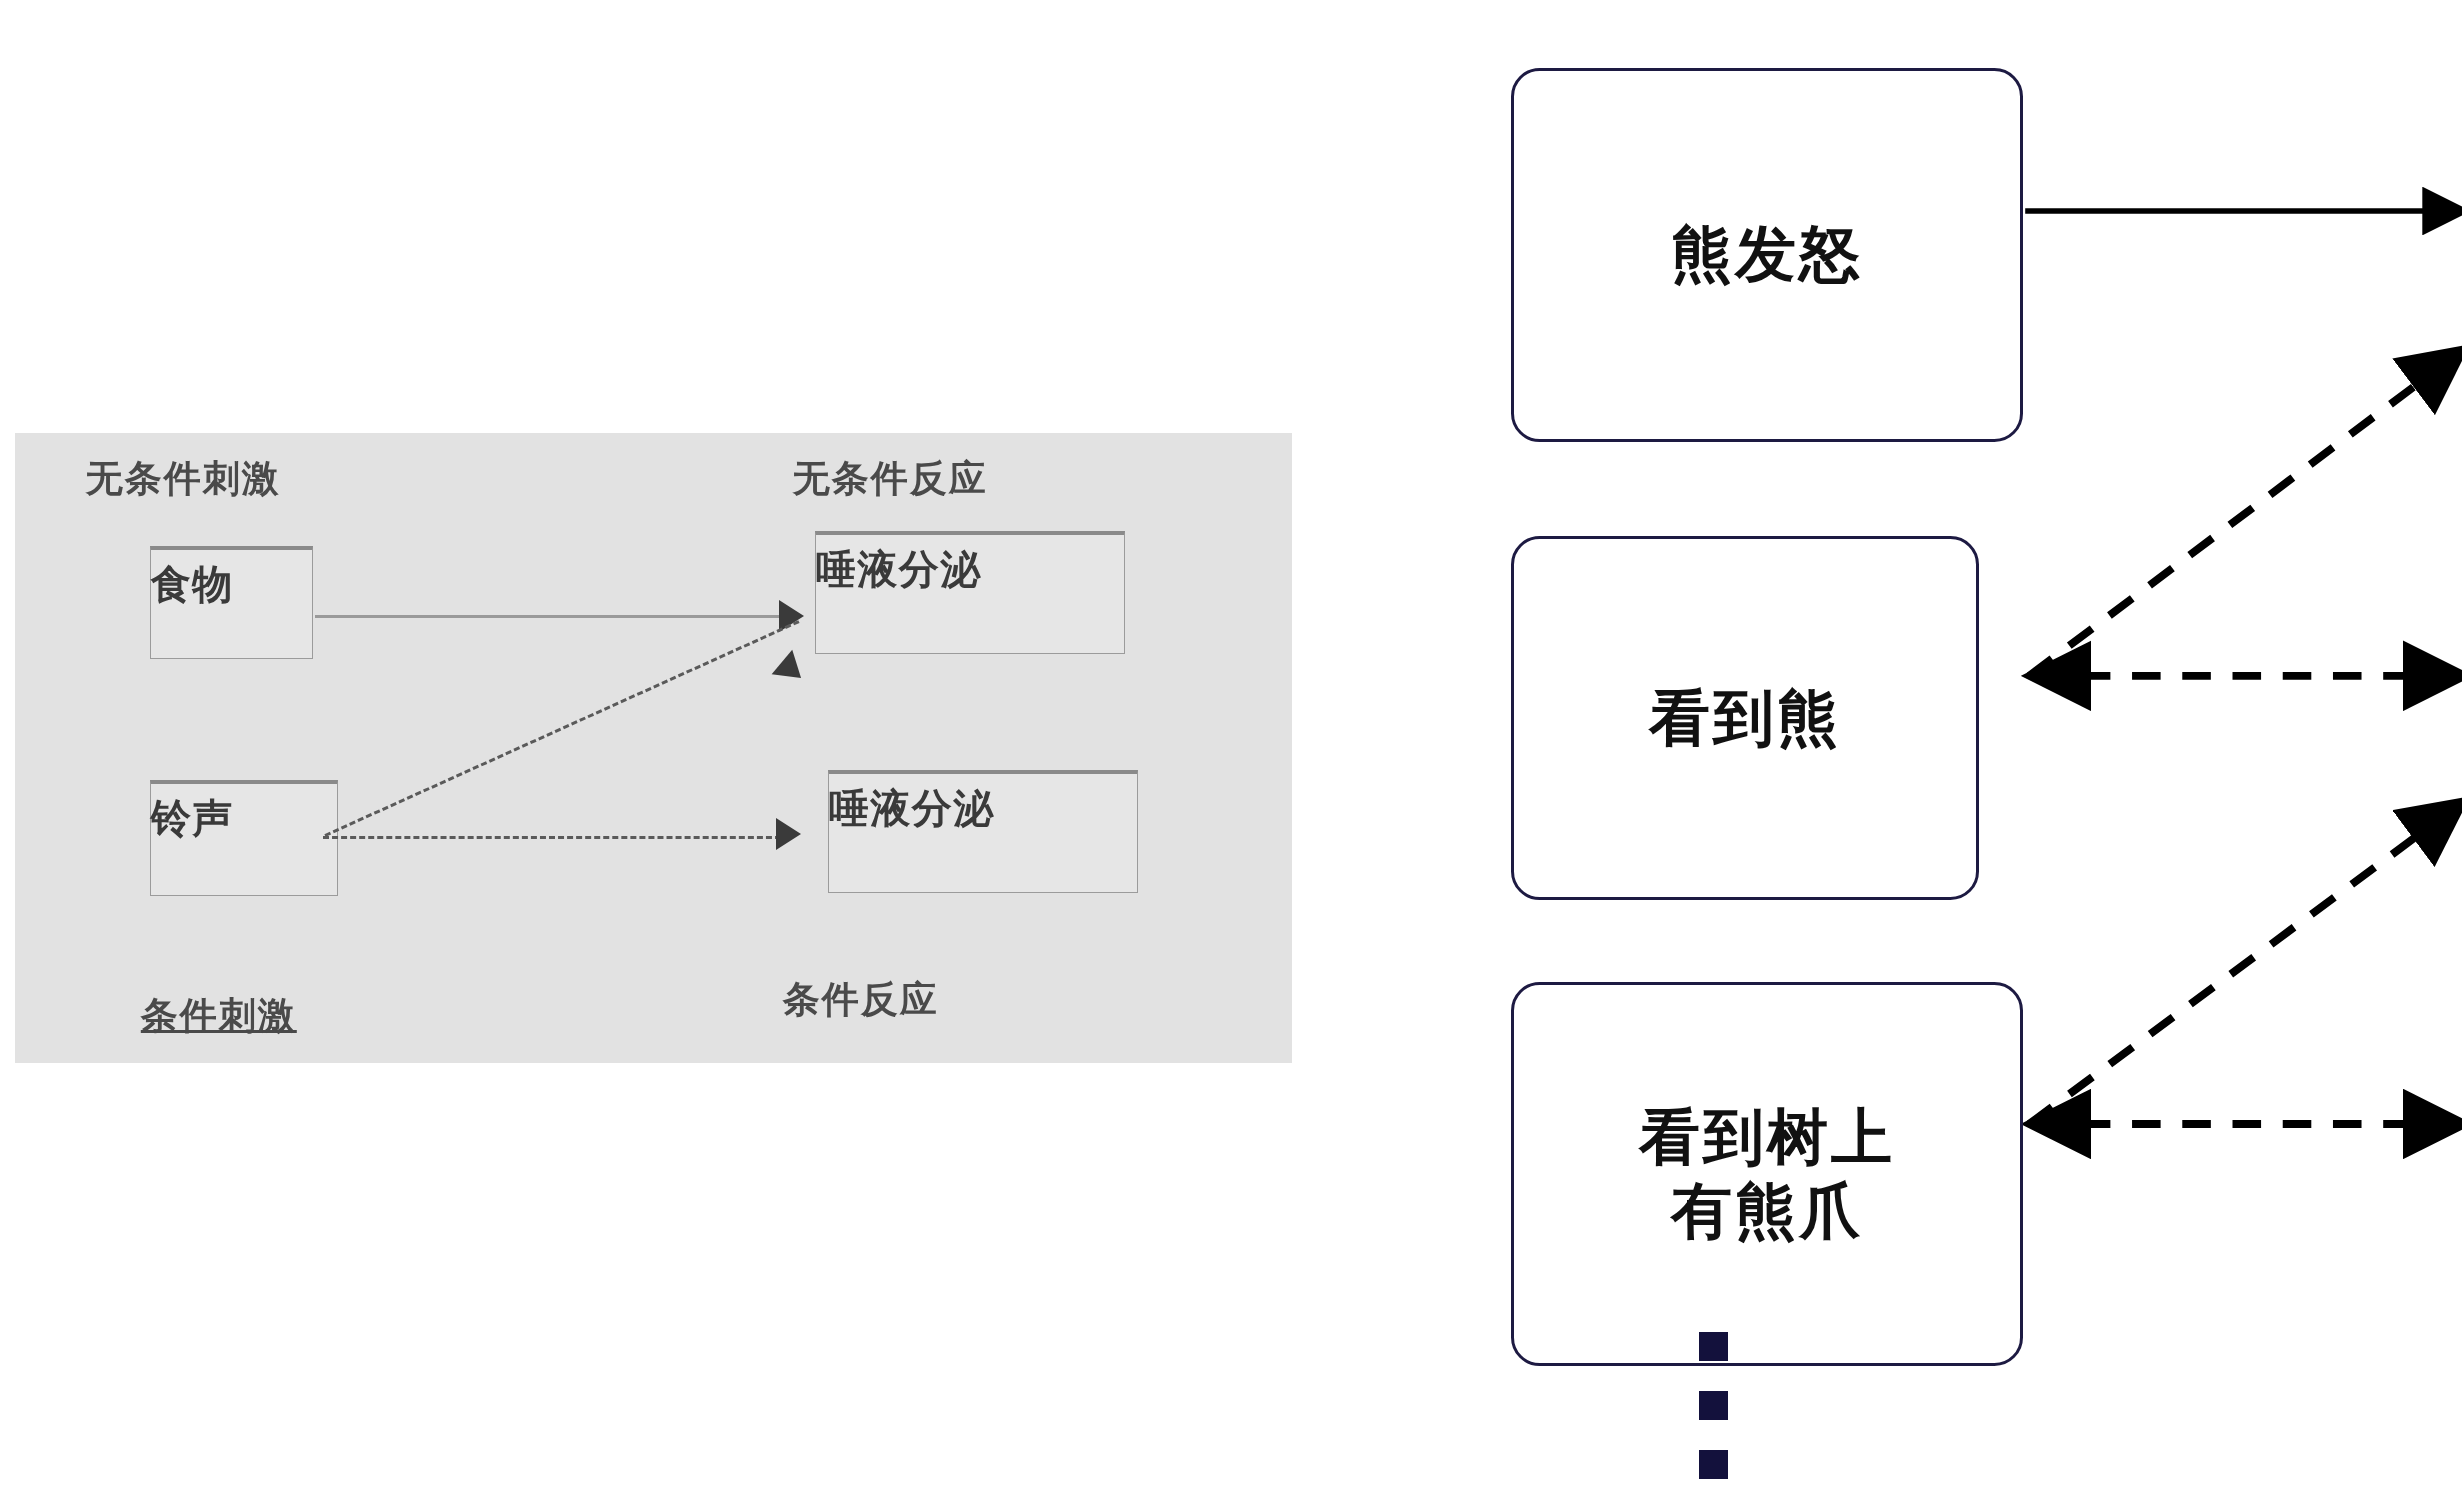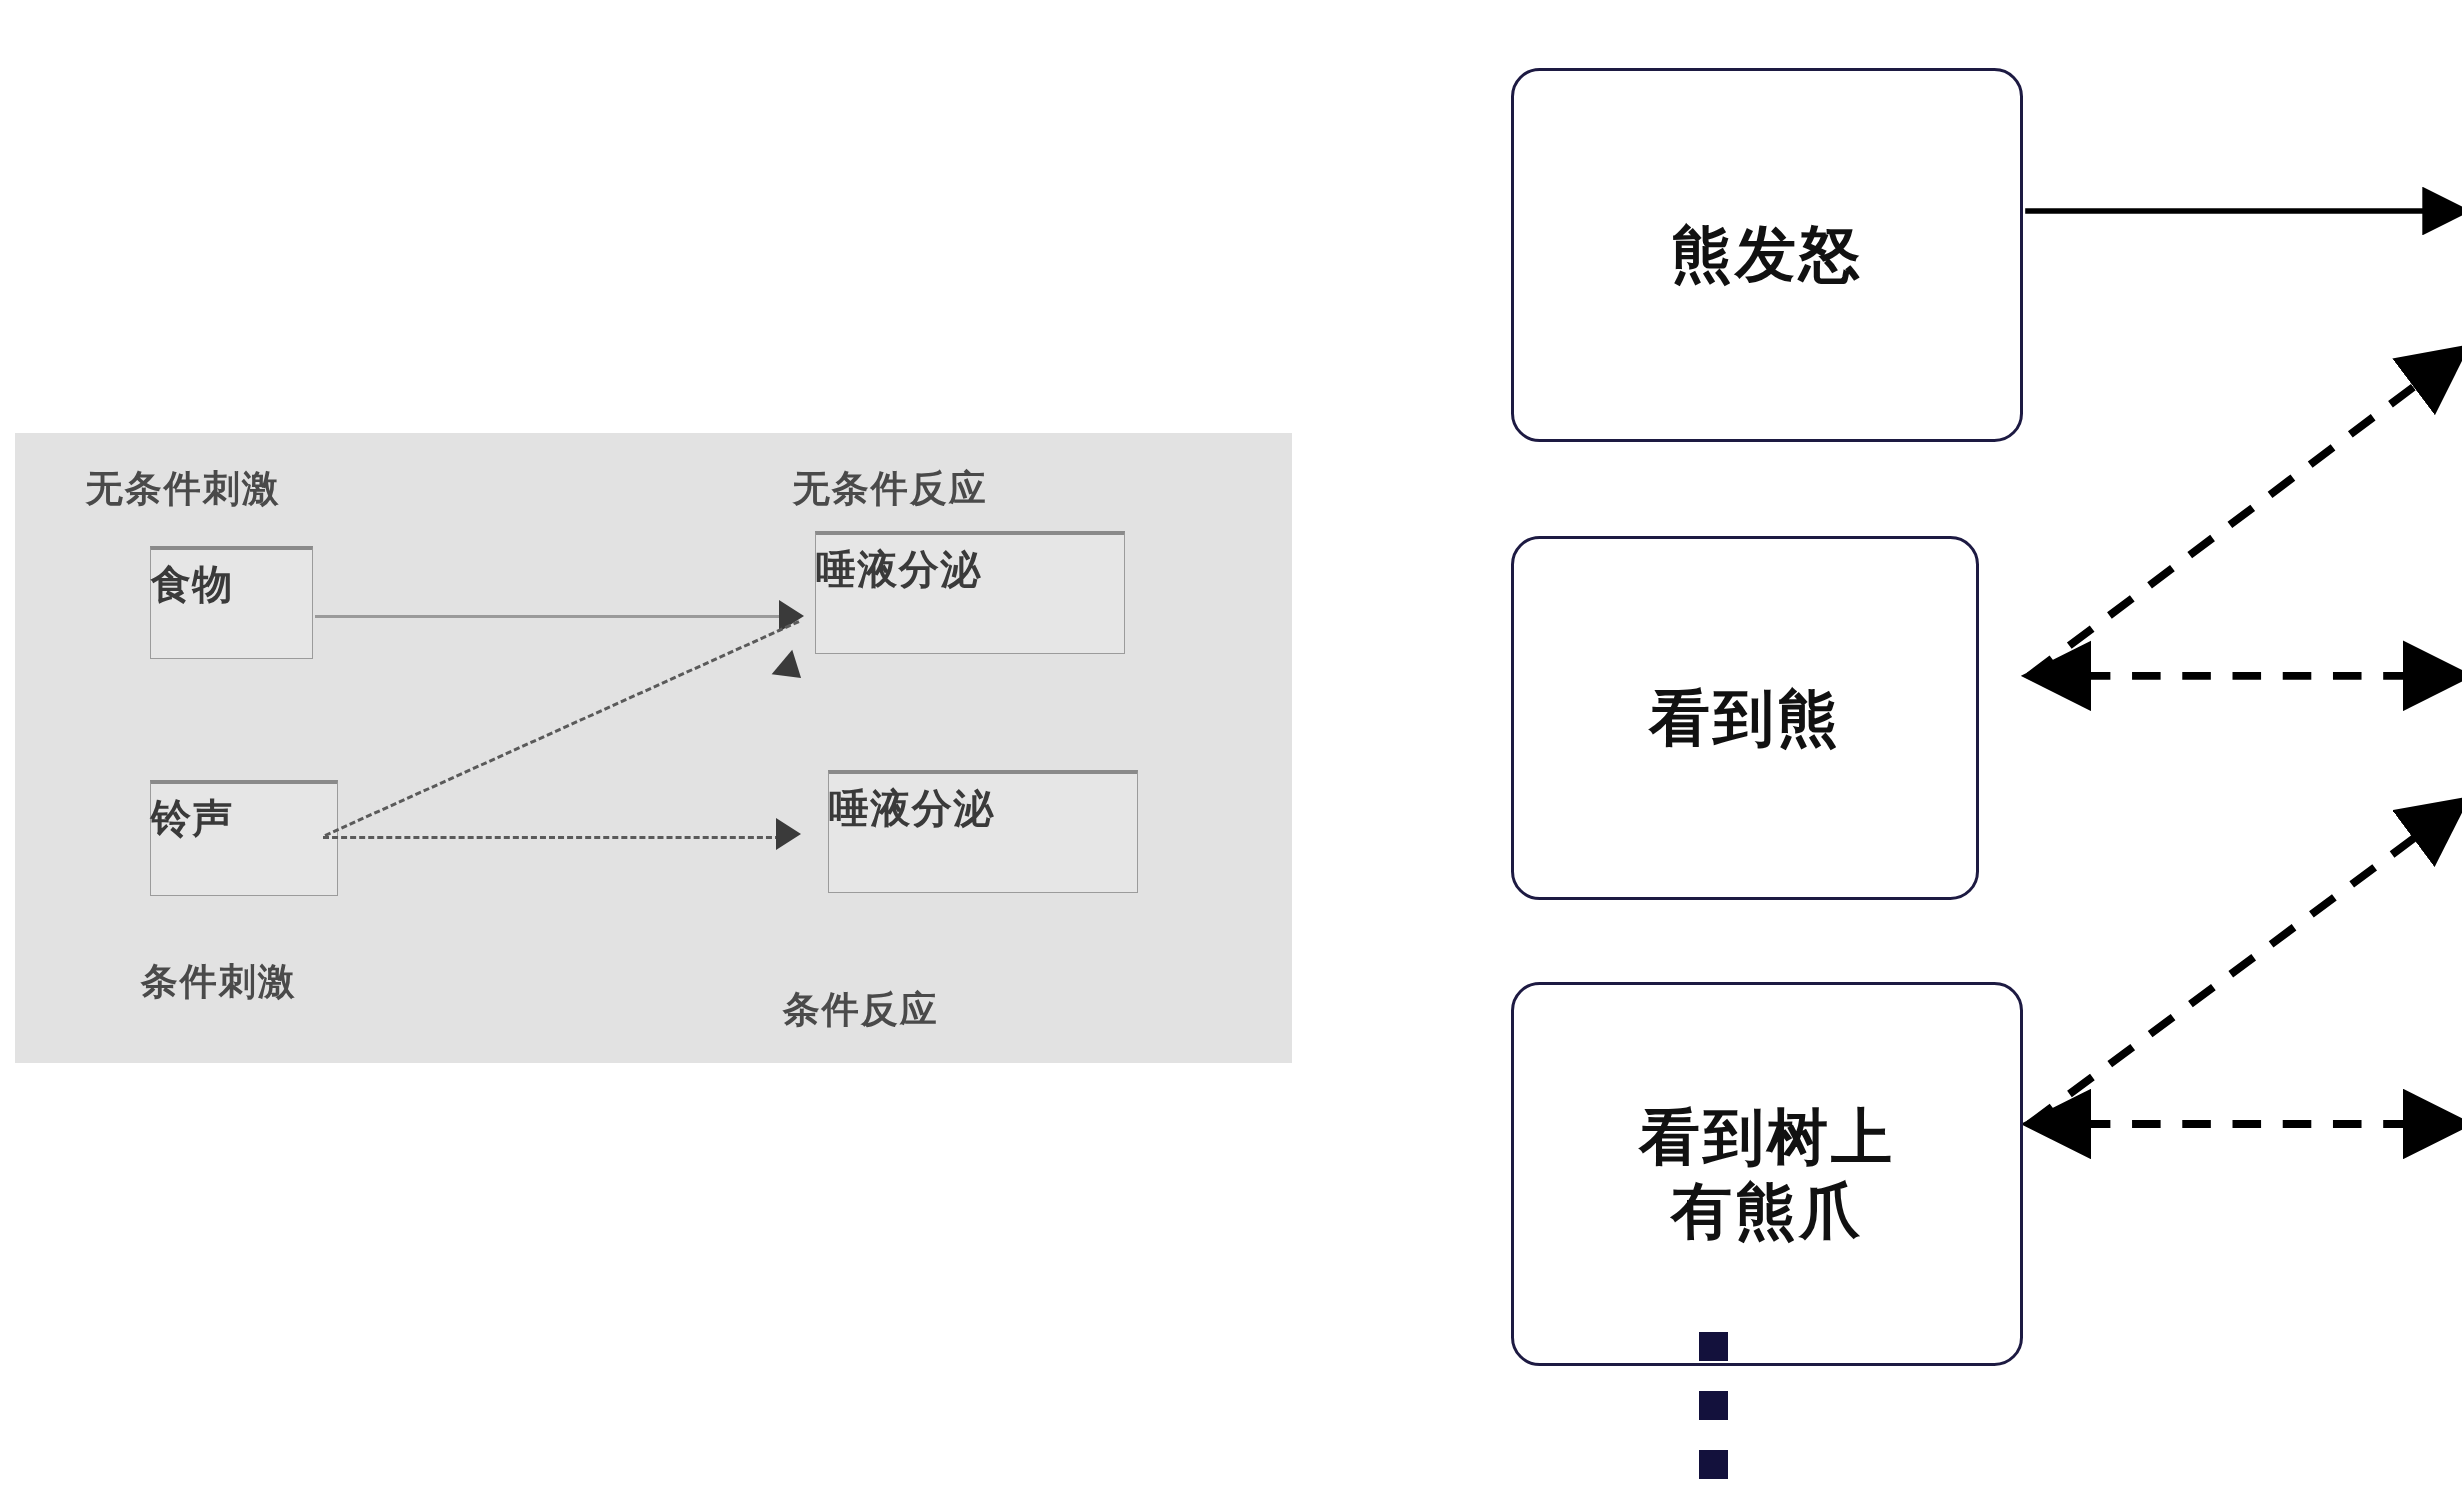--- a/index.html
+++ b/index.html
@@ -24,25 +24,24 @@
     height: 630px;
     background: #e2e2e2;
   }
   .cc-caption {
     position: absolute;
     color: #4a4a4a;
     font-size: 37px;
     font-weight: 700;
     letter-spacing: 2px;
     white-space: nowrap;
-    margin-top: 10px;
   }
   #cc-label-us  { left: 71px;  top: 20.7px; }
   #cc-label-ur  { left: 778px; top: 20.7px; }
-  #cc-label-cs  { left: 126px;  top: 514px; }
+  #cc-label-cs  { left: 126px;  top: 558px; text-decoration: underline; }
   #cc-label-cr  { left: 768px; top: 542px; }
 
   .cc-box {
     position: absolute;
     background: #e6e6e6;
     border: 1.5px solid #9b9b9b;
     border-top: 4.4px solid #8a8a8a;
     box-sizing: border-box;
     color: #3a3a3a;
     font-size: 40px;

